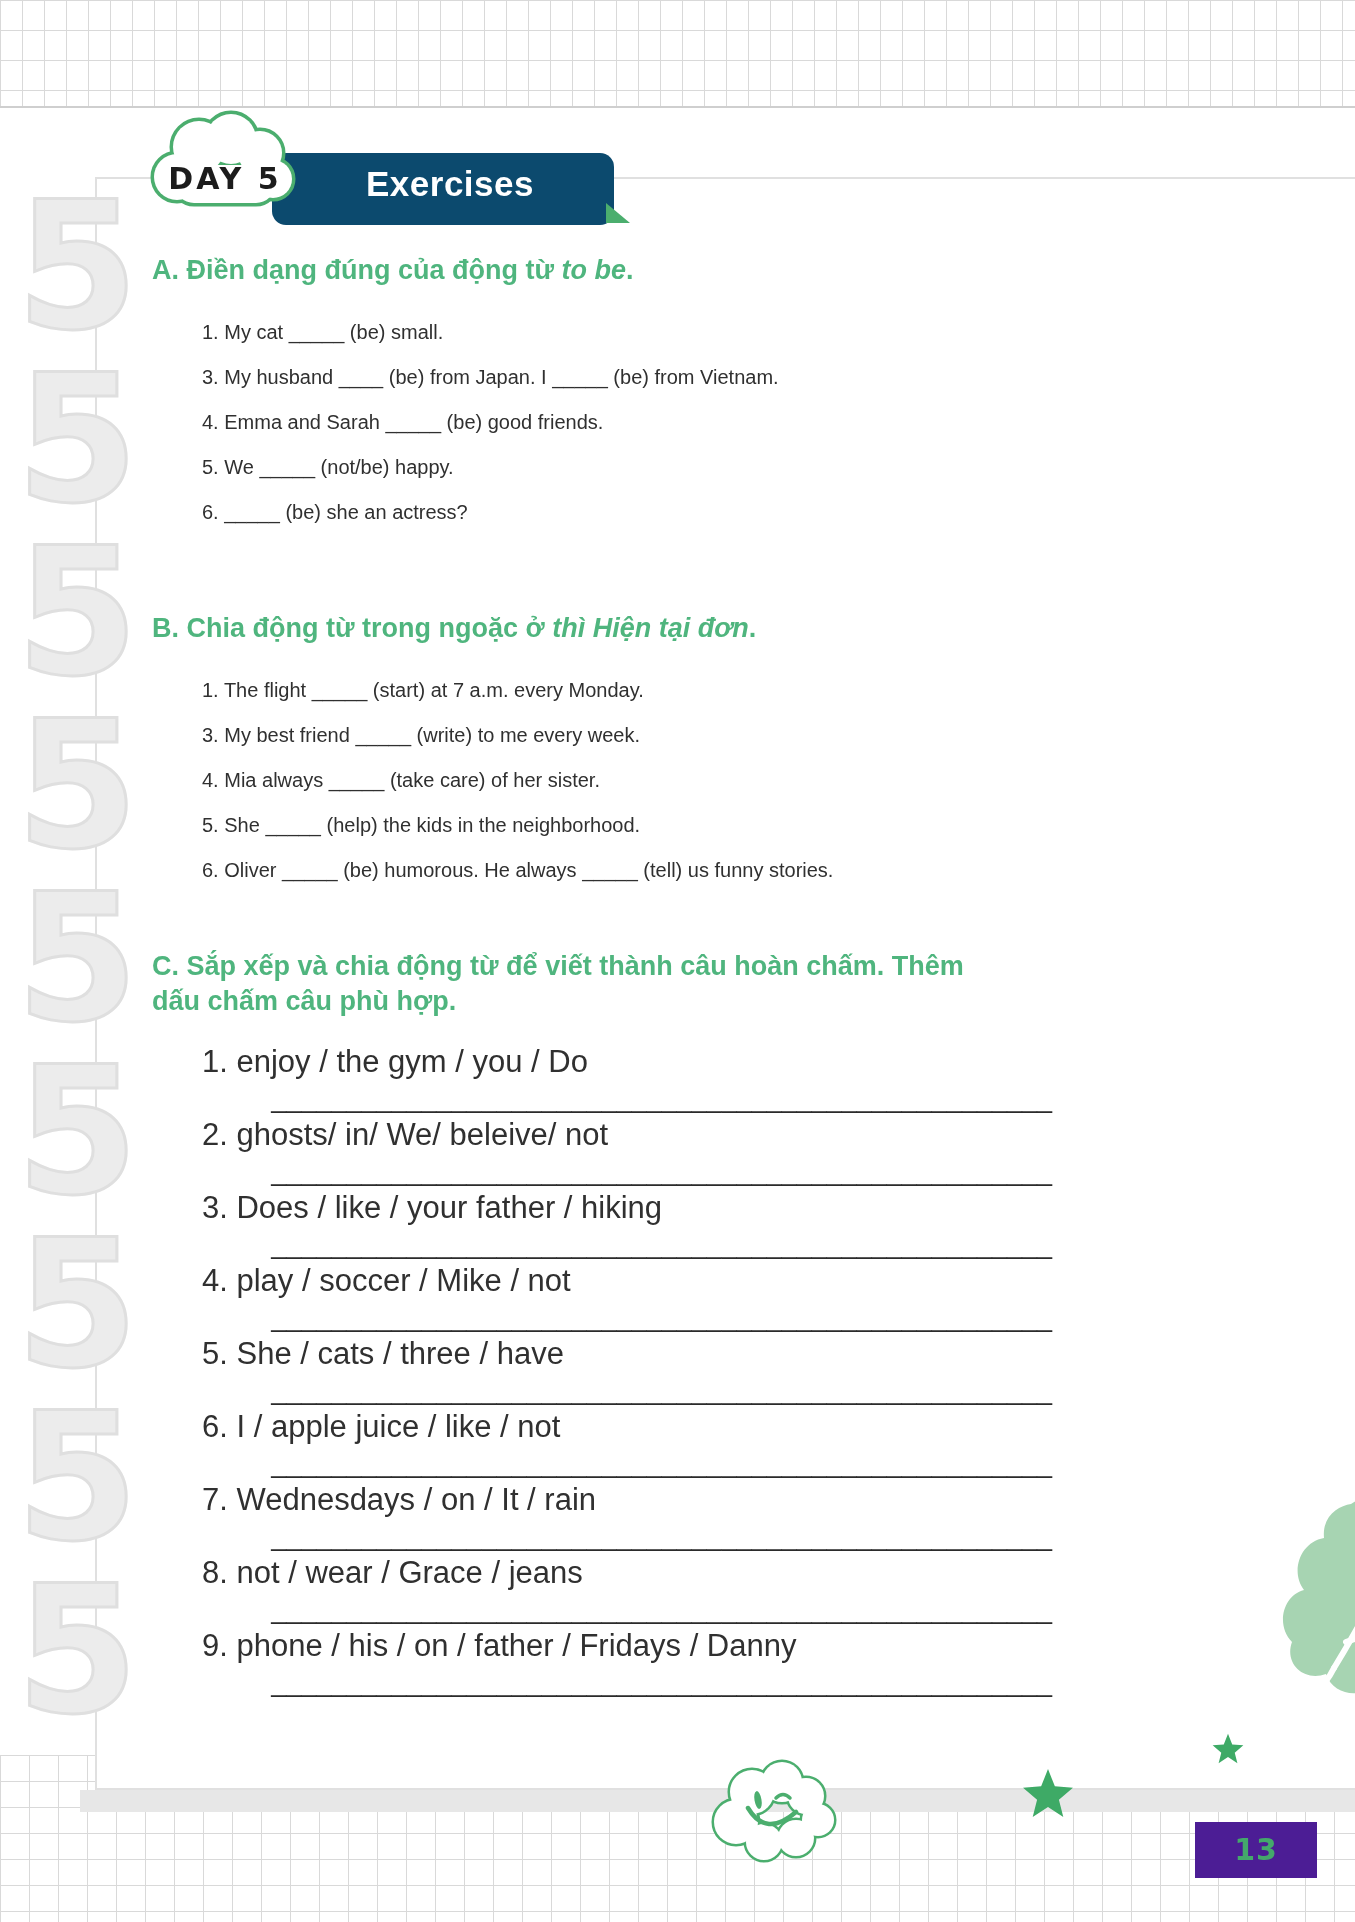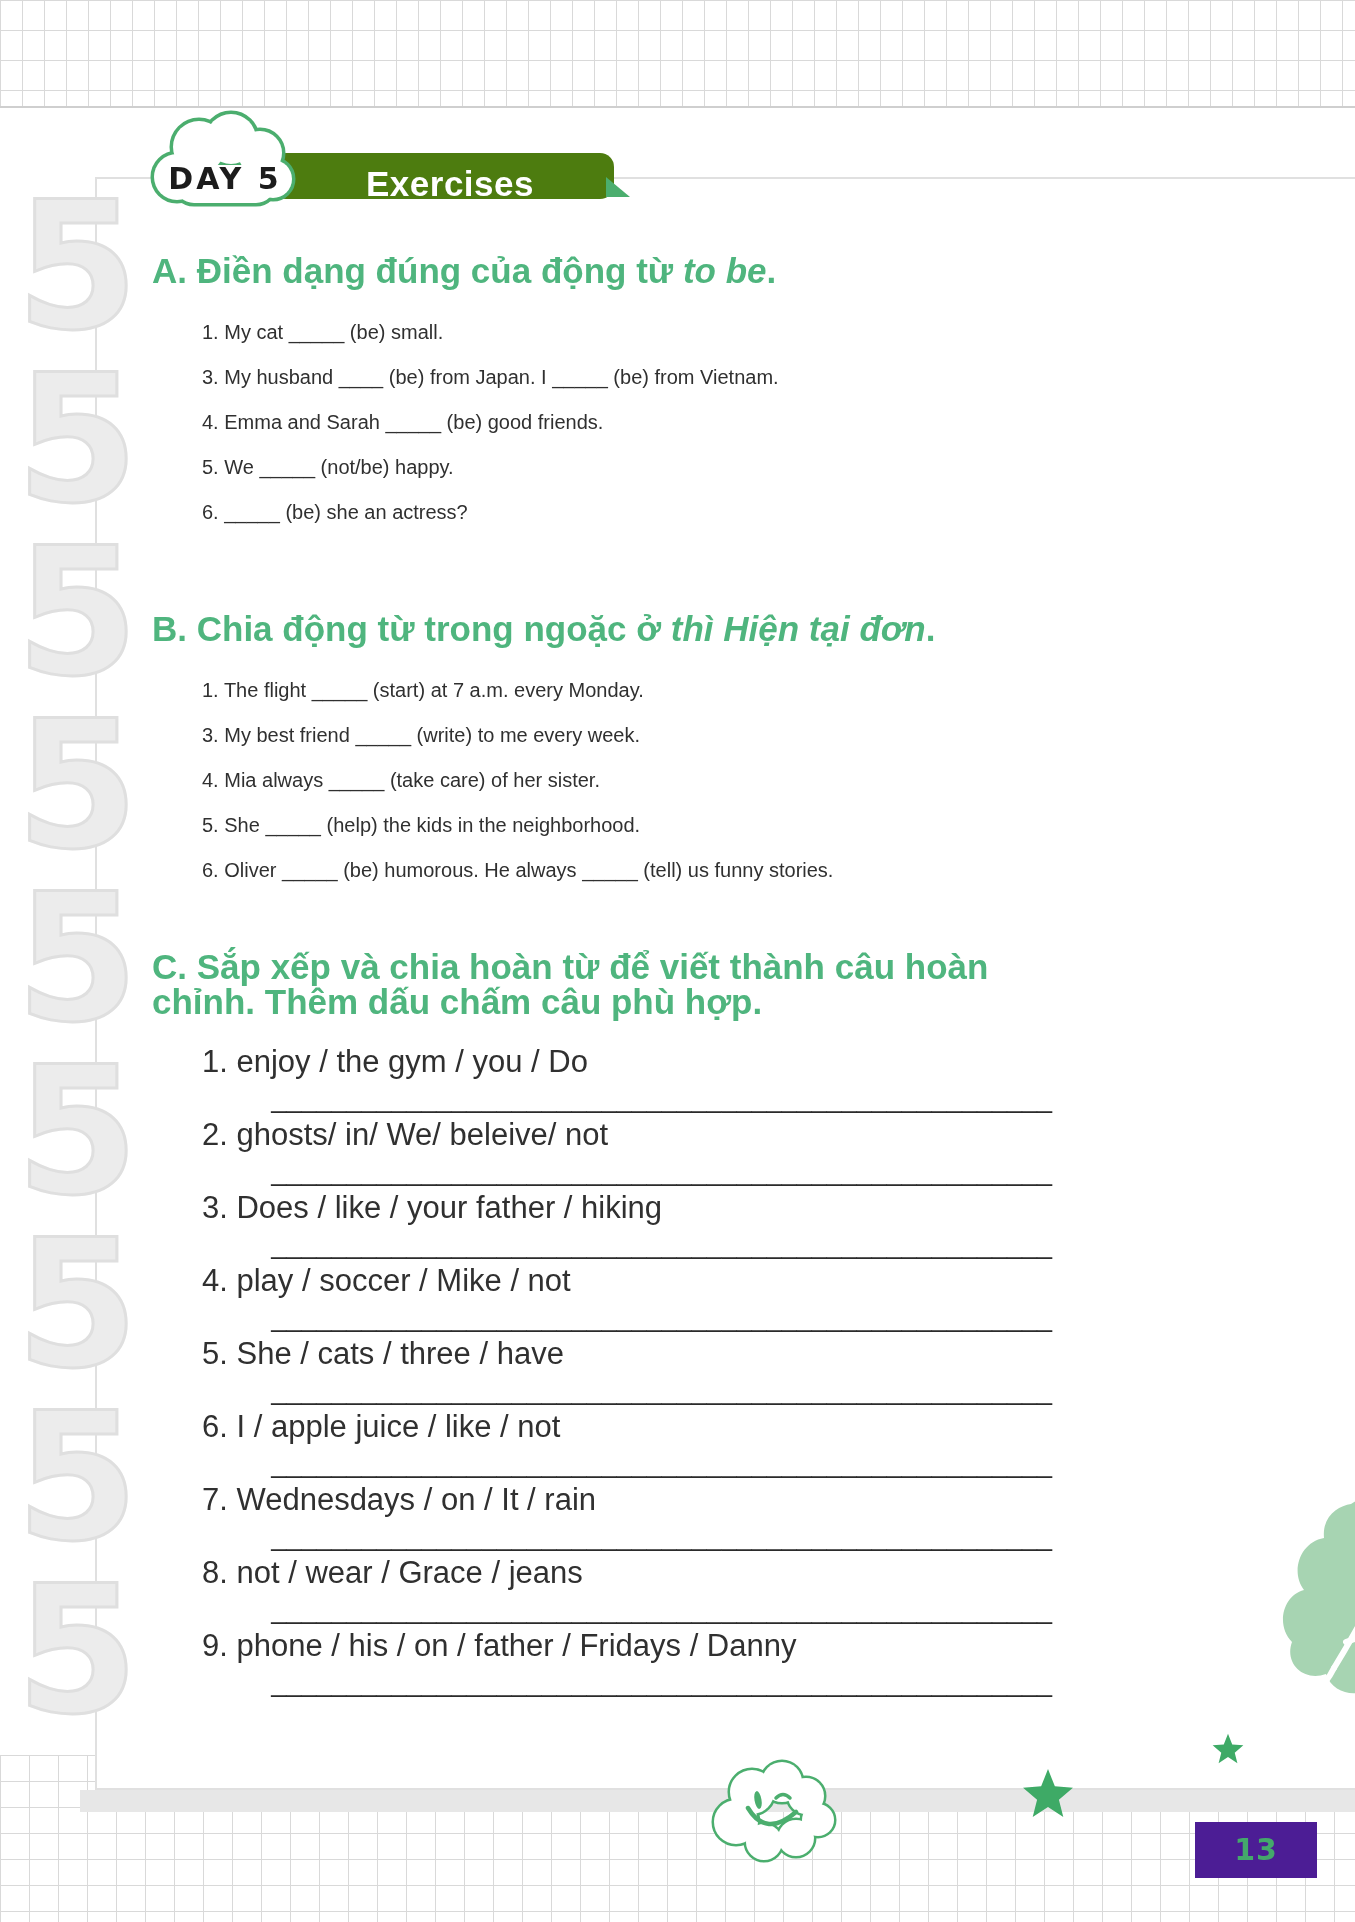--- a/index.html
+++ b/index.html
@@ -30,43 +30,43 @@
   }
   
   .fives{position:absolute;left:16px;top:188px;z-index:3;}
   .fives span{
     display:block;height:173px;line-height:160px;
     font-family:"DejaVu Sans",sans-serif;font-weight:bold;font-size:176px;
     color:#ececec;-webkit-text-stroke:3px #dfdfdf;
   }
   
   .banner{
-    position:absolute;left:175px;top:-26px;width:342px;height:46px;
-    background:#4d7c0f;border-radius:14px;z-index:4;
+    position:absolute;left:175px;top:-26px;width:342px;height:72px;
+    background:#0c4a6e;border-radius:14px;z-index:4;
   }
   .banner::after{
     content:"";position:absolute;right:-16px;bottom:2px;width:0;height:0;
     border-left:24px solid #4bae6e;border-top:20px solid transparent;
   }
   .banner .banner-label{
     position:absolute;left:94px;top:0;line-height:62px;
     font-size:35px;font-weight:bold;color:#ffffff;letter-spacing:.5px;
   }
   .day-cloud{position:absolute;left:44px;top:-76px;width:166px;height:110px;z-index:5;}
   .day-cloud text{
     font-family:"DejaVu Sans",sans-serif;font-weight:bold;font-size:30px;
     letter-spacing:3px;fill:#1c1c1c;
   }
   
   .sec{position:absolute;left:55px;width:900px;}
   .sec-a{top:74px;}
   .sec-b{top:432px;}
   .sec-c{top:770px;}
   .sec h2{
-    margin:0;font-size:35px;line-height:35px;font-weight:bold;color:#4fb57e;
+    margin:0;font-size:27px;line-height:35px;font-weight:bold;color:#4fb57e;
   }
   .sec-c h2{width:860px;}
   .sec h2 i{font-style:italic;}
   .items{margin-top:22px;padding-left:50px;}
   .sec-a .item,.sec-b .item{font-size:20px;line-height:45px;white-space:nowrap;}
   .sec-c .items{margin-top:22px;}
   .c-item{height:72px;margin-bottom:1px;}
   .c-item .item{font-size:31px;line-height:42px;white-space:nowrap;}
   .c-item .blank{
     font-size:27px;line-height:30px;color:#2b2b2b;
@@ -137,21 +137,21 @@
       <div class="items">
         <div class="item">1. The flight _____ (start) at 7 a.m. every Monday.</div>
         <div class="item">3. My best friend _____ (write) to me every week.</div>
         <div class="item">4. Mia always _____ (take care) of her sister.</div>
         <div class="item">5. She _____ (help) the kids in the neighborhood.</div>
         <div class="item">6. Oliver _____ (be) humorous. He always _____ (tell) us funny stories.</div>
       </div>
     </section>
 
     <section class="sec sec-c">
-      <h2>C. Sắp xếp và chia hoàn từ để viết thành câu hoàn chỉnh. Thêm dấu chấm câu phù hợp.</h2>
+      <h2>C. Sắp xếp và chia động từ để viết thành câu hoàn chấm. Thêm dấu chấm câu phù hợp.</h2>
       <div class="items">
         <div class="c-item">
           <div class="item">1. enjoy / the gym / you / Do</div>
           <div class="blank">____________________________________________________</div>
         </div>
         <div class="c-item">
           <div class="item">2. ghosts/ in/ We/ beleive/ not</div>
           <div class="blank">____________________________________________________</div>
         </div>
         <div class="c-item">

